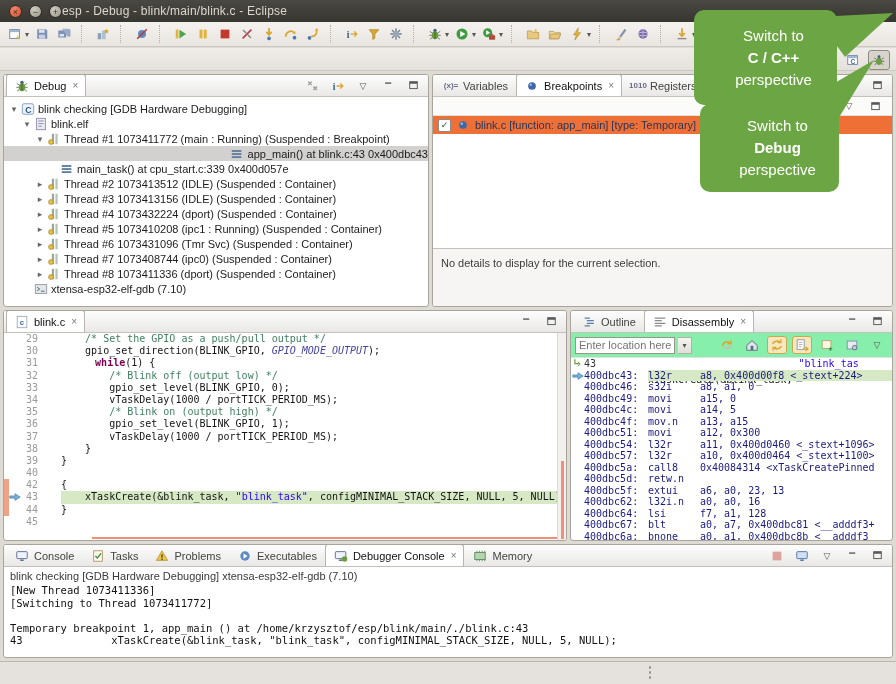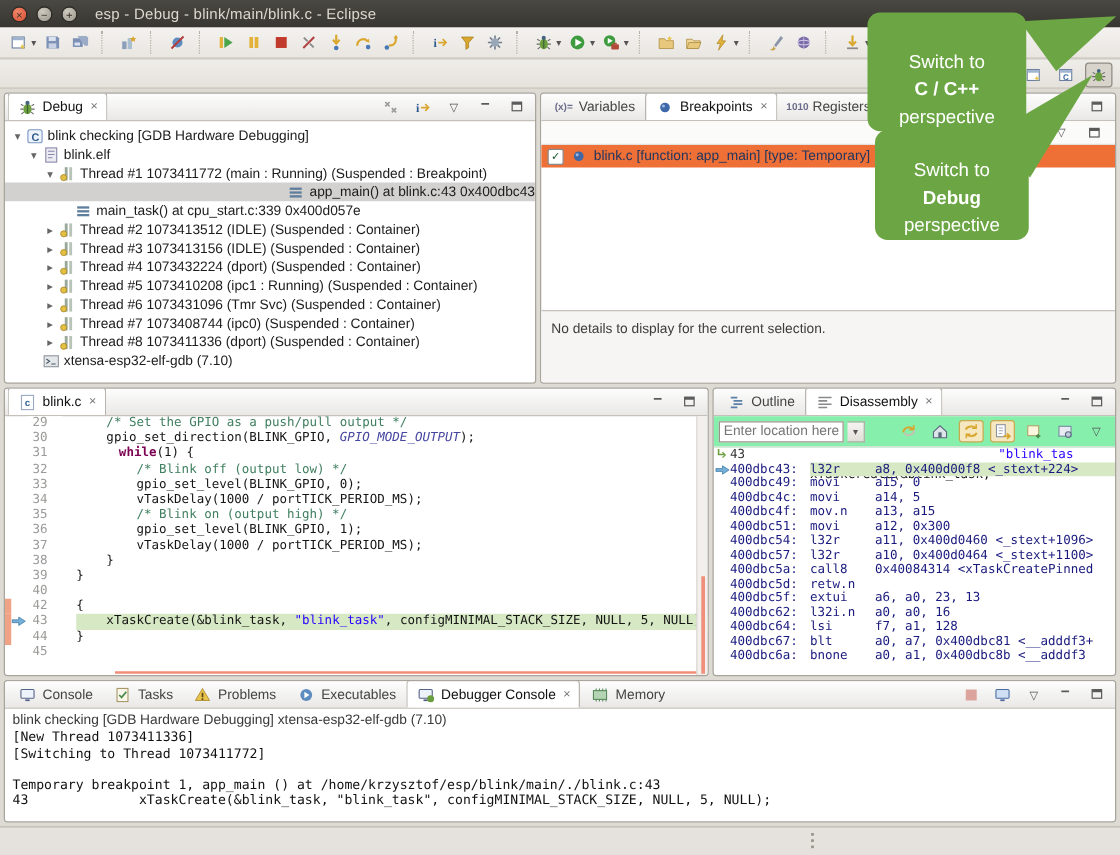--- a/index.html
+++ b/index.html
@@ -6,21 +6,21 @@
   .app{position:relative;width:896px;height:684px;overflow:hidden;background:#dedbd5;
        font-family:"Liberation Sans",sans-serif;-webkit-font-smoothing:antialiased;}
   
   .titlebar{position:absolute;left:0;top:0;width:896px;height:22px;
     background:linear-gradient(#4a4843,#383631);display:flex;align-items:center;}
   .winbtns{display:flex;gap:7px;margin-left:9px;}
   .wbtn{width:13px;height:13px;border-radius:50%;font-size:9px;line-height:13px;text-align:center;
         color:#3a3227;border:1px solid #2c2a25;box-sizing:border-box;}
   .wbtn.close{background:radial-gradient(circle at 35% 30%,#f08568,#d84f33);}
   .wbtn.min,.wbtn.max{background:radial-gradient(circle at 35% 30%,#cfcabf,#9a958a);}
-  .wtitle{color:#dcd8cf;font-size:12px;margin-left:14px;letter-spacing:.2px;}
+  .wtitle{color:#dcd8cf;font-size:12px;letter-spacing:.2px;}
   
   .toolbar{position:absolute;left:0;top:22px;width:896px;height:25px;
     background:linear-gradient(#f4f2ef,#e9e6e1);border-bottom:1px solid #ccc7bf;
     display:flex;align-items:center;padding-left:4px;box-sizing:border-box;}
   .chrome2{position:absolute;left:0;top:48px;width:896px;height:23px;
     background:linear-gradient(#efede9,#e5e2dc);border-bottom:1px solid #ccc7bf;box-sizing:border-box;}
   .tbtn{display:inline-flex;align-items:center;justify-content:center;height:20px;min-width:20px;
         border-radius:3px;margin:0 1px;}
   .dd{font-size:8px;color:#555;margin-left:-1px;margin-right:2px;}
   .sep{width:6px;height:18px;border-left:1px dotted #b5afa5;margin:0 4px 0 6px;}
@@ -96,21 +96,21 @@
   .conhead{font-size:11px;color:#3a3a3a;padding:3px 0 2px 6px;}
   .cline{font-family:"DejaVu Sans Mono",monospace;font-size:10.5px;height:12.5px;line-height:12.5px;
          white-space:pre;color:#111;padding-left:6px;}
   
   .statusbar{position:absolute;left:0;top:661px;width:896px;height:23px;background:#e5e2dd;
              border-top:1px solid #bdb8b0;}
   .grip{position:absolute;left:648px;top:3px;width:4px;height:16px;
         background:radial-gradient(circle,#9a958c 1px,transparent 1.4px);background-size:4px 5px;}
   
   .callout{position:absolute;border-radius:10px;color:#fff;text-align:center;z-index:55;
-           display:flex;flex-direction:column;justify-content:flex-end;font-size:15px;line-height:22px;}
+           display:flex;flex-direction:column;justify-content:center;font-size:15px;line-height:22px;padding-left:16px;}
   #overlay{position:absolute;left:0;top:0;width:896px;height:684px;pointer-events:none;z-index:54;}
 </style>
 </head>
 <body>
 
 <div class="app">
 
   <div class="titlebar">
     <div class="winbtns">
       <span class="wbtn close">×</span>
@@ -769,20 +769,21 @@
         </span>
     </div>
     <div class="dabody" id="daBody">
         <div class="drow"><span class="dmark"><svg width="10" height="10" viewBox="0 0 16 16">
               <path d="M3 2v7h7" fill="none" stroke="#6b9e3f" stroke-width="2"></path>
               <path d="M8 6l3.5 3.5L8 13" fill="none" stroke="#6b9e3f" stroke-width="1.6"></path>
             </svg></span><span class="daddr dsrcnum">43</span><span class="pl">xTaskCreate(&amp;blink_task, </span><span class="str">"blink_tas</span></div>
         <div class="drow"><span class="dmark"><svg width="12" height="12" viewBox="0 0 16 16">
               <path d="M1 6.5h7V3.5L15 8l-7 4.5V9.5H1z" fill="#76b0d8" stroke="#3a7aa0" stroke-width=".8"></path>
             </svg></span><span class="daddr">400dbc43:</span><span class="dhl cur"><span class="dop">l32r</span><span>a8, 0x400d00f8 &lt;_stext+224&gt;</span></span></div>
+        <div class="drow"><span class="dmark"></span><span class="daddr">400dbc46:</span><span class="dhl"><span class="dop">s32i</span><span>a8, a1, 0</span></span></div>
         <div class="drow"><span class="dmark"></span><span class="daddr">400dbc49:</span><span class="dhl"><span class="dop">movi</span><span>a15, 0</span></span></div>
         <div class="drow"><span class="dmark"></span><span class="daddr">400dbc4c:</span><span class="dhl"><span class="dop">movi</span><span>a14, 5</span></span></div>
         <div class="drow"><span class="dmark"></span><span class="daddr">400dbc4f:</span><span class="dhl"><span class="dop">mov.n</span><span>a13, a15</span></span></div>
         <div class="drow"><span class="dmark"></span><span class="daddr">400dbc51:</span><span class="dhl"><span class="dop">movi</span><span>a12, 0x300</span></span></div>
         <div class="drow"><span class="dmark"></span><span class="daddr">400dbc54:</span><span class="dhl"><span class="dop">l32r</span><span>a11, 0x400d0460 &lt;_stext+1096&gt;</span></span></div>
         <div class="drow"><span class="dmark"></span><span class="daddr">400dbc57:</span><span class="dhl"><span class="dop">l32r</span><span>a10, 0x400d0464 &lt;_stext+1100&gt;</span></span></div>
         <div class="drow"><span class="dmark"></span><span class="daddr">400dbc5a:</span><span class="dhl"><span class="dop">call8</span><span>0x40084314 &lt;xTaskCreatePinned</span></span></div>
         <div class="drow"><span class="dmark"></span><span class="daddr">400dbc5d:</span><span class="dhl"><span class="dop">retw.n</span><span></span></span></div>
         <div class="drow"><span class="dmark"></span><span class="daddr">400dbc5f:</span><span class="dhl"><span class="dop">extui</span><span>a6, a0, 23, 13</span></span></div>
         <div class="drow"><span class="dmark"></span><span class="daddr">400dbc62:</span><span class="dhl"><span class="dop">l32i.n</span><span>a0, a0, 16</span></span></div>

